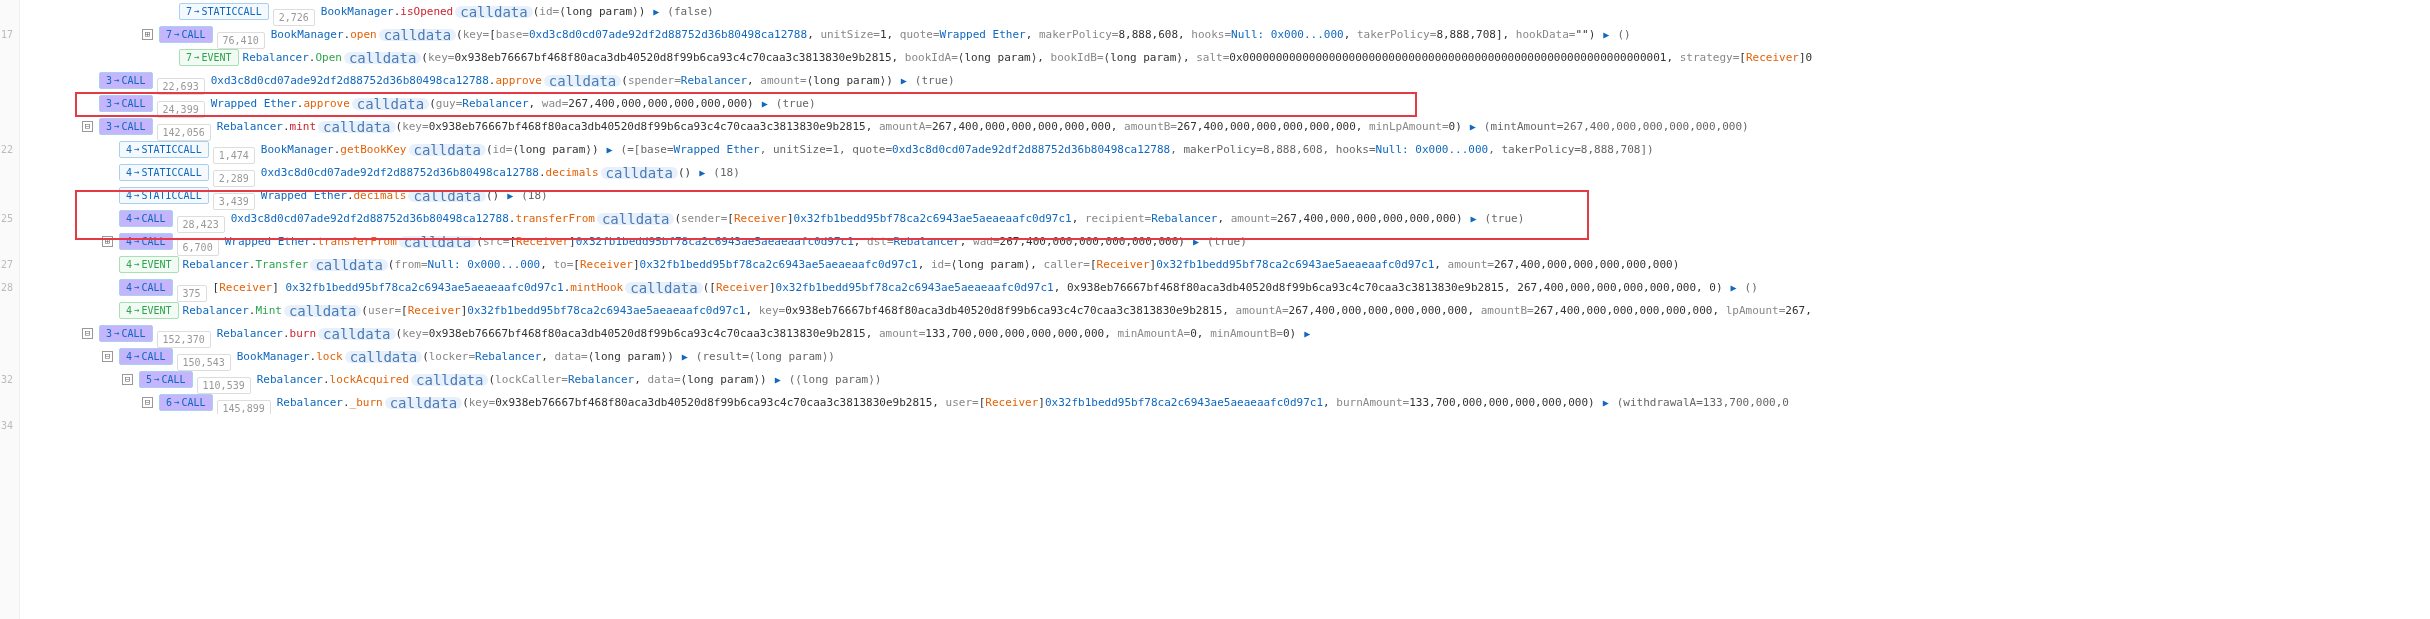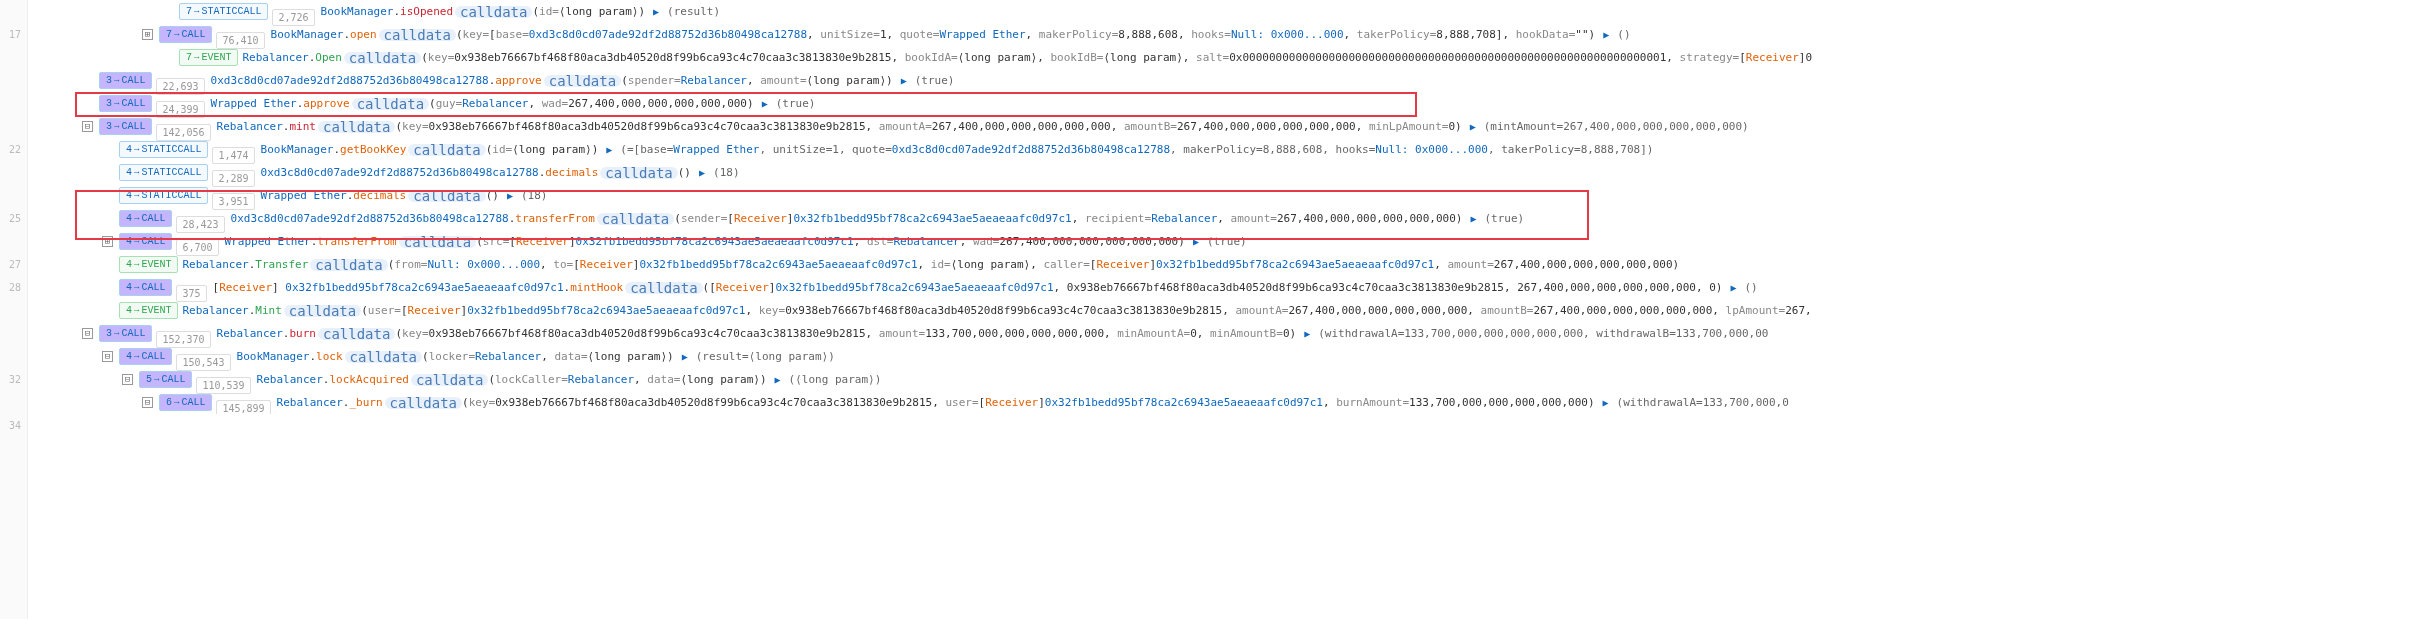--- a/index.html
+++ b/index.html
@@ -7,21 +7,21 @@
     font-family: 'SF Mono', Monaco, Consolas, monospace;
     font-size: 11px;
     background: #fff;
     color: #333;
     white-space: nowrap;
     overflow-x: auto;
   }
   .gutter {
     position: absolute;
     left: 0; top: 0; bottom: 0;
-    width: 28px;
+    width: 20px;
     background: #fafafa;
     border-right: 1px solid #eee;
   }
   .gutter .ln {
     height: 23px;
     line-height: 23px;
     text-align: right;
     padding-right: 6px;
     color: #bbb;
     font-size: 10px;
@@ -53,21 +53,20 @@
     border-radius: 2px;
     padding: 0 6px;
     height: 17px;
     line-height: 15px;
     font-size: 10px;
     margin-right: 4px;
     display: inline-flex;
     align-items: center;
     flex-shrink: 0;
     font-weight: 500;
-    font-family: Liberation Mono, monospace;
   }
   .tag-call { color: #1068bf; border-color: #a8d0f0; background: #c4b5fd; }
   .tag-static { color: #1068bf; border-color: #a8d0f0; background: #f4f9fe; }
   .tag-event { color: #2da44e; border-color: #a6e0b3; background: #f1fbf3; }
   .arrow { font-size: 9px; margin: 0 2px; }
   .gas {
     color: #999;
     border: 1px solid #ddd;
     border-radius: 2px;
     padding: 0 5px;
@@ -137,21 +136,21 @@
     <div class="ln"></div>
   </div>
 <div class="rows rel">
     <div class="row">
       <span class="indent" style="width: 130px;"></span>
       <span class="toggle-spacer"></span>
       <span class="tag tag-static">7 <span class="arrow">→</span> STATICCALL</span>
       <span class="gas">2,726</span>
       <span class="content"><span class="c-addr">BookManager</span>.<span class="c-method-red">isOpened</span><span class="calldata-badge">calldata</span>(<span class="c-key">id=</span>⟨long param⟩)</span>
       <span class="play">▶</span>
-      <span class="ret">(result)</span>
+      <span class="ret">(false)</span>
     </div>
     <div class="row">
       <span class="indent" style="width: 110px;"></span>
       <span class="toggle">⊞</span>
       <span class="tag tag-call">7 <span class="arrow">→</span> CALL</span>
       <span class="gas">76,410</span>
       <span class="content"><span class="c-addr">BookManager</span>.<span class="c-method">open</span><span class="calldata-badge">calldata</span>(<span class="c-key">key=</span>[<span class="c-key">base=</span><span class="c-addr">0xd3c8d0cd07ade92df2d88752d36b80498ca12788</span>, <span class="c-key">unitSize=</span>1, <span class="c-key">quote=</span><span class="c-addr">Wrapped Ether</span>, <span class="c-key">makerPolicy=</span>8,888,608, <span class="c-key">hooks=</span><span class="c-addr">Null: 0x000...000</span>, <span class="c-key">takerPolicy=</span>8,888,708], <span class="c-key">hookData=</span>"")</span>
       <span class="play">▶</span>
       <span class="ret">()</span>
     </div>
@@ -203,21 +202,21 @@
       <span class="tag tag-static">4 <span class="arrow">→</span> STATICCALL</span>
       <span class="gas">2,289</span>
       <span class="content"><span class="c-addr">0xd3c8d0cd07ade92df2d88752d36b80498ca12788</span>.<span class="c-method">decimals</span><span class="calldata-badge">calldata</span>()</span>
       <span class="play">▶</span>
       <span class="ret">(18)</span>
     </div>
     <div class="row">
       <span class="indent" style="width: 70px;"></span>
       <span class="toggle-spacer"></span>
       <span class="tag tag-static">4 <span class="arrow">→</span> STATICCALL</span>
-      <span class="gas">3,951</span>
+      <span class="gas">3,439</span>
       <span class="content"><span class="c-addr">Wrapped Ether</span>.<span class="c-method">decimals</span><span class="calldata-badge">calldata</span>()</span>
       <span class="play">▶</span>
       <span class="ret">(18)</span>
     </div>
     <div class="row">
       <span class="indent" style="width: 70px;"></span>
       <span class="toggle-spacer"></span>
       <span class="tag tag-call">4 <span class="arrow">→</span> CALL</span>
       <span class="gas">28,423</span>
       <span class="content"><span class="c-addr">0xd3c8d0cd07ade92df2d88752d36b80498ca12788</span>.<span class="c-method">transferFrom</span><span class="calldata-badge">calldata</span>(<span class="c-key">sender=</span>[<span class="c-recv">Receiver</span>]<span class="c-addr">0x32fb1bedd95bf78ca2c6943ae5aeaeaafc0d97c1</span>, <span class="c-key">recipient=</span><span class="c-addr">Rebalancer</span>, <span class="c-key">amount=</span>267,400,000,000,000,000,000)</span>
@@ -254,21 +253,20 @@
       <span class="tag tag-event">4 <span class="arrow">→</span> EVENT</span>
       <span class="content"><span class="c-addr">Rebalancer</span>.<span class="c-method-green">Mint</span><span class="calldata-badge">calldata</span>(<span class="c-key">user=</span>[<span class="c-recv">Receiver</span>]<span class="c-addr">0x32fb1bedd95bf78ca2c6943ae5aeaeaafc0d97c1</span>, <span class="c-key">key=</span>0x938eb76667bf468f80aca3db40520d8f99b6ca93c4c70caa3c3813830e9b2815, <span class="c-key">amountA=</span>267,400,000,000,000,000,000, <span class="c-key">amountB=</span>267,400,000,000,000,000,000, <span class="c-key">lpAmount=</span>267,</span>
     </div>
     <div class="row">
       <span class="indent" style="width: 50px;"></span>
       <span class="toggle">⊟</span>
       <span class="tag tag-call">3 <span class="arrow">→</span> CALL</span>
       <span class="gas">152,370</span>
       <span class="content"><span class="c-addr">Rebalancer</span>.<span class="c-method-red">burn</span><span class="calldata-badge">calldata</span>(<span class="c-key">key=</span>0x938eb76667bf468f80aca3db40520d8f99b6ca93c4c70caa3c3813830e9b2815, <span class="c-key">amount=</span>133,700,000,000,000,000,000, <span class="c-key">minAmountA=</span>0, <span class="c-key">minAmountB=</span>0)</span>
       <span class="play">▶</span>
-      <span class="ret">(withdrawalA=133,700,000,000,000,000,000, withdrawalB=133,700,000,00</span>
     </div>
     <div class="row">
       <span class="indent" style="width: 70px;"></span>
       <span class="toggle">⊟</span>
       <span class="tag tag-call">4 <span class="arrow">→</span> CALL</span>
       <span class="gas">150,543</span>
       <span class="content"><span class="c-addr">BookManager</span>.<span class="c-method">lock</span><span class="calldata-badge">calldata</span>(<span class="c-key">locker=</span><span class="c-addr">Rebalancer</span>, <span class="c-key">data=</span>⟨long param⟩)</span>
       <span class="play">▶</span>
       <span class="ret">(result=⟨long param⟩)</span>
     </div>

